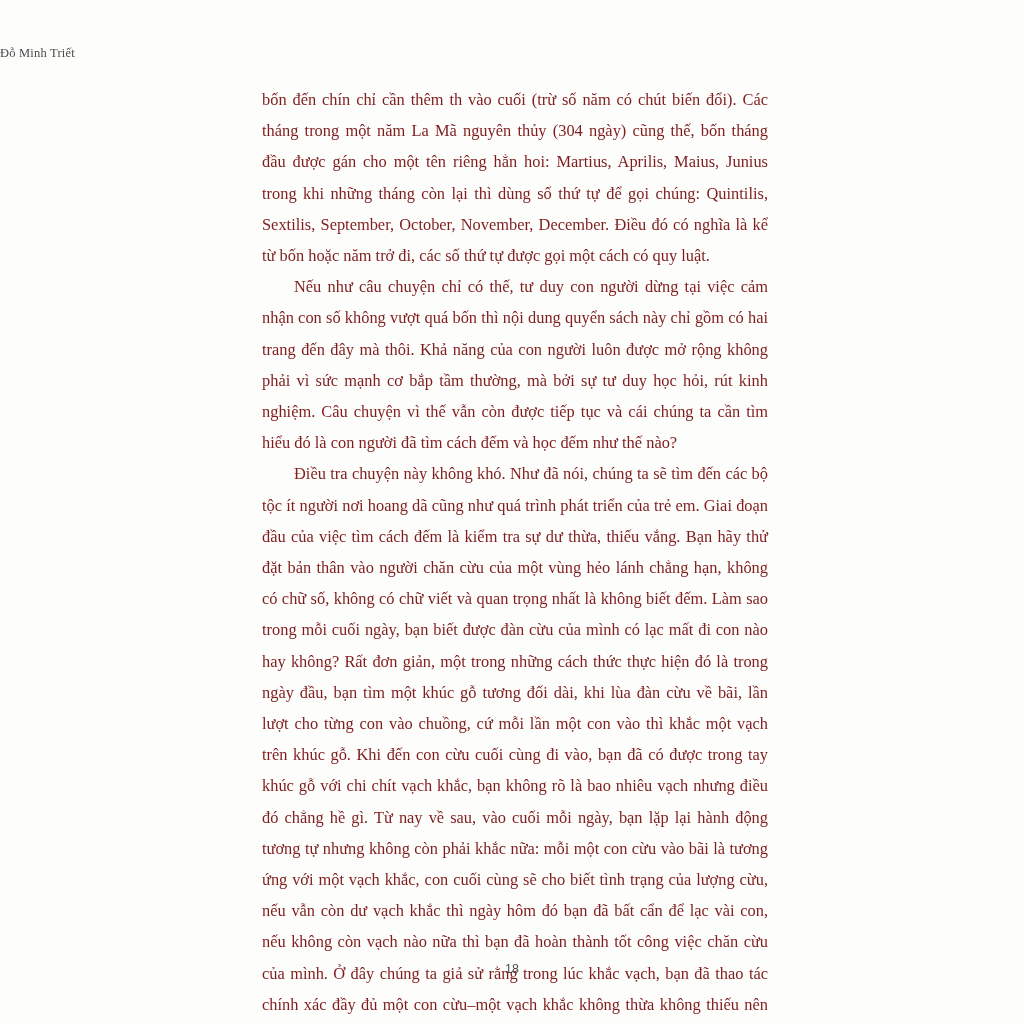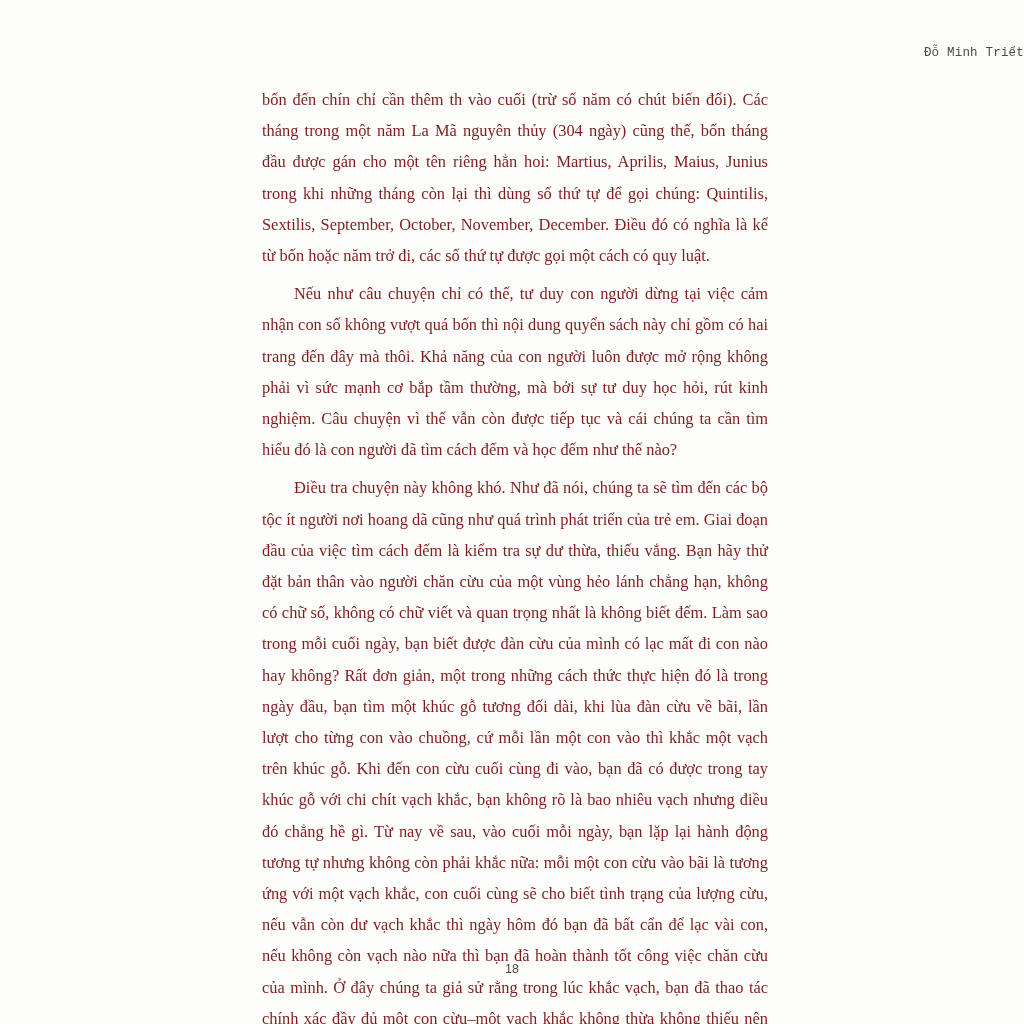--- a/index.html
+++ b/index.html
@@ -21,22 +21,22 @@
     height: 1024px;
     background: #fdfdfc;
     box-sizing: border-box;
   }
 
   .page-header {
     position: absolute;
     top: 46px;
     left: 0;
     width: 1024px;
-    text-align: right;
-    font-family: Liberation Mono, monospace;
+    text-align: left;
+    font-family: Liberation Serif, serif;
     font-size: 12.5px;
     letter-spacing: 0.2px;
     color: #4a4a4a;
   }
 
   .content {
     position: absolute;
     top: 84px;
     left: 262px;
     width: 506px;
@@ -47,21 +47,20 @@
     font-size: 16.4px;
     line-height: 31.2px;
     text-align: justify;
     text-justify: inter-word;
     color: #7f1d1d;
     -webkit-font-smoothing: antialiased;
   }
 
   .content p.indented {
     text-indent: 32px;
-    margin-top: 7px;
   }
 
   .page-number {
     position: absolute;
     top: 962px;
     left: 0;
     width: 1024px;
     text-align: center;
     font-family: Liberation Sans, sans-serif;
     font-size: 12.5px;

